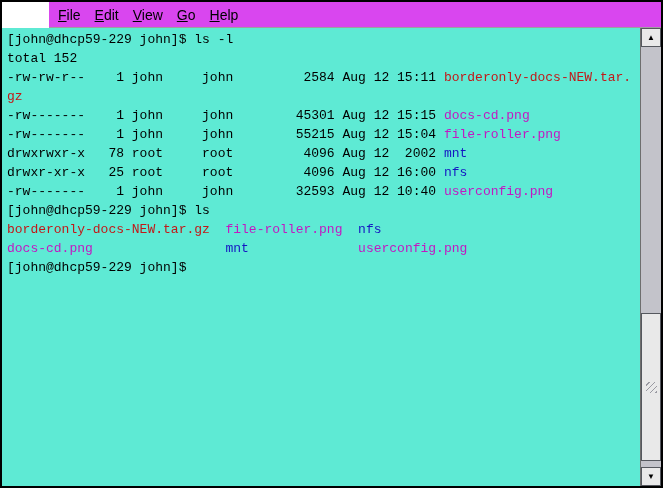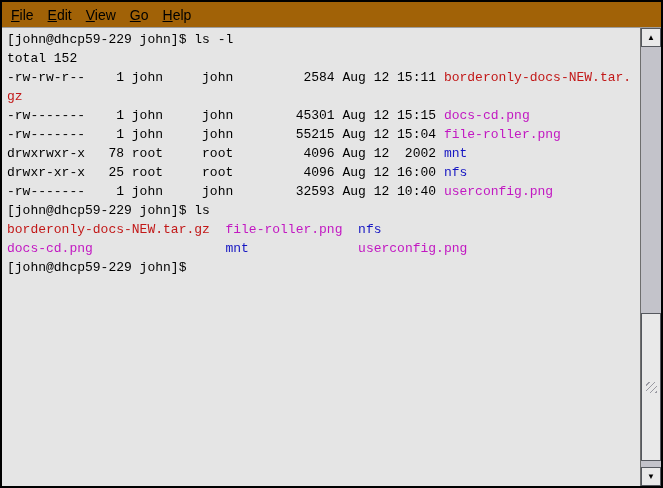--- a/index.html
+++ b/index.html
@@ -6,41 +6,42 @@
   .window{
     position:relative;
     width:659px;height:484px;
     border:2px solid #000;
     background:#fff;
     font-family:"Liberation Sans", sans-serif;
     overflow:hidden;
   }
   .menubar{
     height:25px;
-    background:#a16207;
+    background:#d946ef;
     border-bottom:1px solid #9e9e9e;
     display:flex;
     align-items:center;
     padding-left:2px;
     font-size:14px;
     color:#000;
     flex:0 0 auto;
+    margin-left:47px;
   }
   .menu-item{
     padding:3px 7px;
     cursor:default;
   }
   .menu-item .mnemonic{text-decoration:underline;}
   .content{
     display:flex;
     height:458px;
   }
   .terminal{
     flex:1 1 auto;
-    background:#e5e5e5;
+    background:#5eead4;
     padding:2px 4px 0 5px;
     font-family:"Liberation Mono","DejaVu Sans Mono",monospace;
     font-size:13px;
     line-height:19px;
     white-space:pre;
     overflow:hidden;
     cursor:text;
   }
   .term-line{height:19px;}
   .scrollbar{

